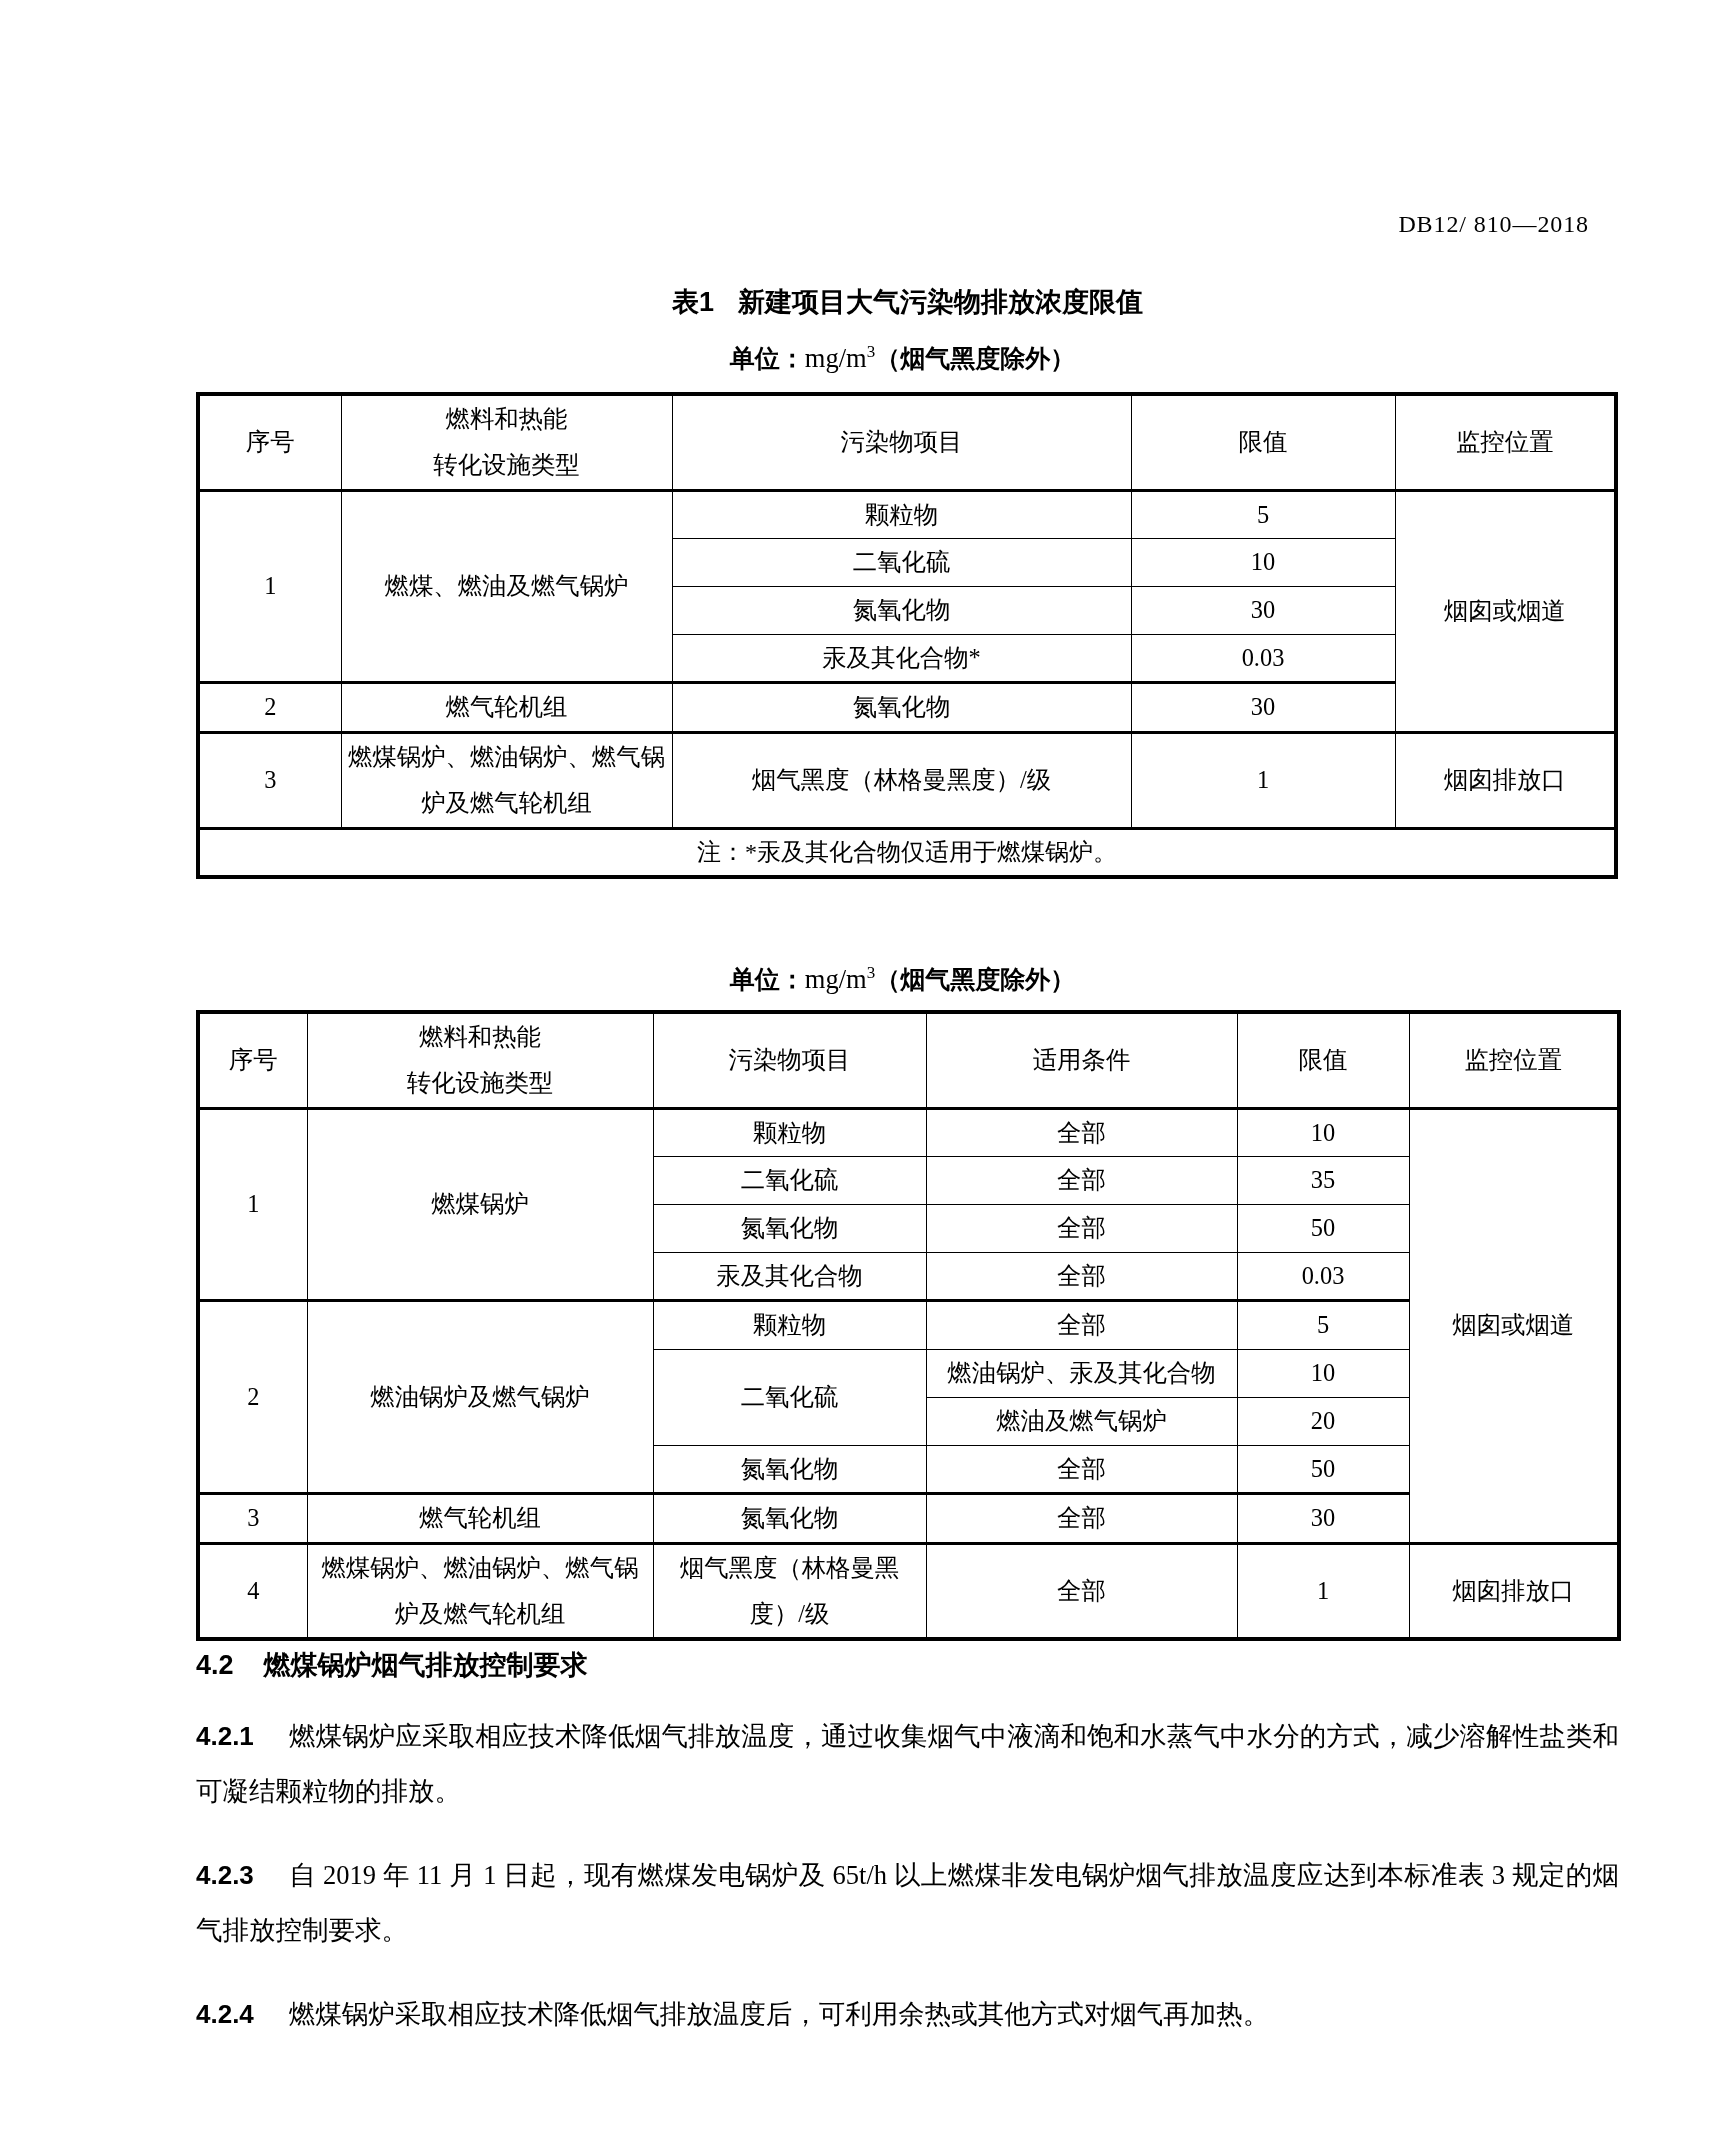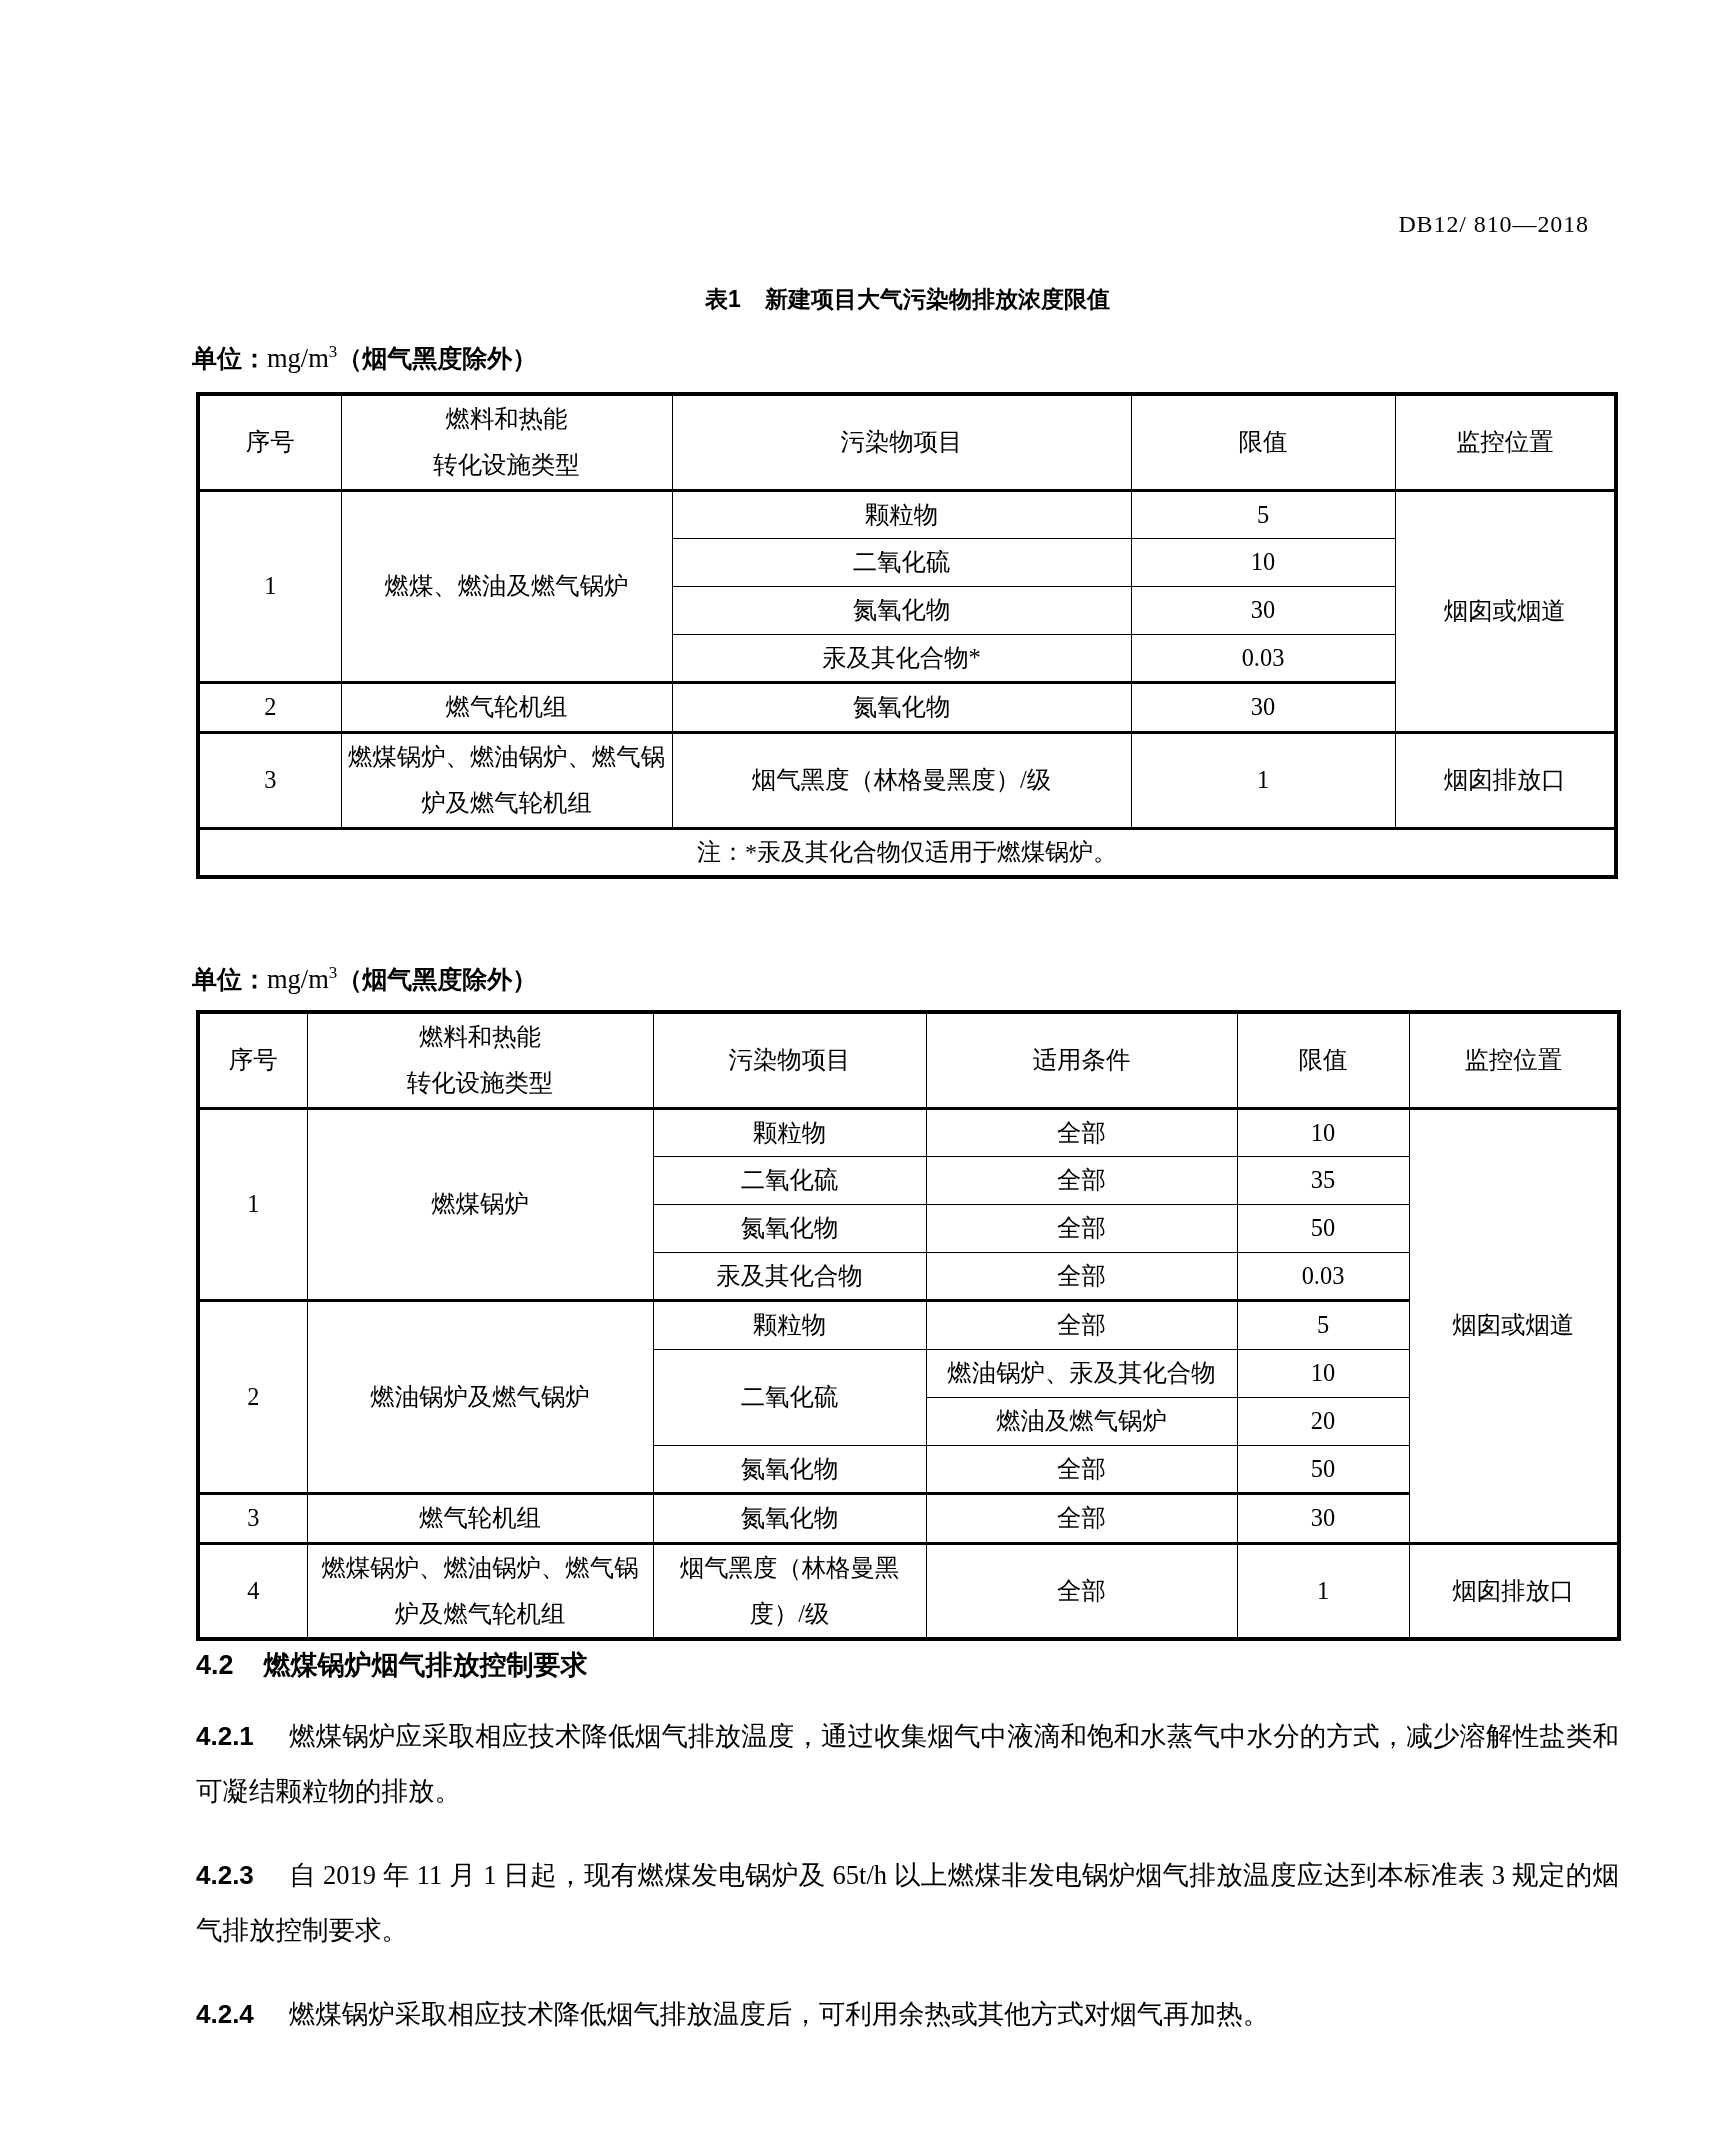--- a/index.html
+++ b/index.html
@@ -15,26 +15,26 @@
   .doc-code{
     position:absolute;top:211px;right:145px;
     font-size:24px;letter-spacing:0.9px;
     font-family:"Liberation Serif","DejaVu Serif",serif;
   }
   
   .tbl-caption{
     position:absolute;left:196px;width:1423px;
     text-align:center;
     font-family:"Liberation Sans","DejaVu Sans",sans-serif;
-    font-weight:bold;font-size:23px;
+    font-weight:bold;font-size:27px;
   }
   .cap-label{margin-right:24px;}
   .unit-line{
-    position:absolute;left:192px;width:1389px;
-    text-align:left;font-size:25px;
+    position:absolute;left:208px;width:1389px;
+    text-align:center;font-size:25px;
   }
   .unit-line .u-label,.unit-line .u-note{
     font-family:"Liberation Sans","DejaVu Sans",sans-serif;
     font-weight:bold;
   }
   .unit-line .u-val{
     font-family:"Liberation Serif","DejaVu Serif",serif;
     font-size:26.5px;
   }
   .unit-line sup{font-size:17px;line-height:0;}

